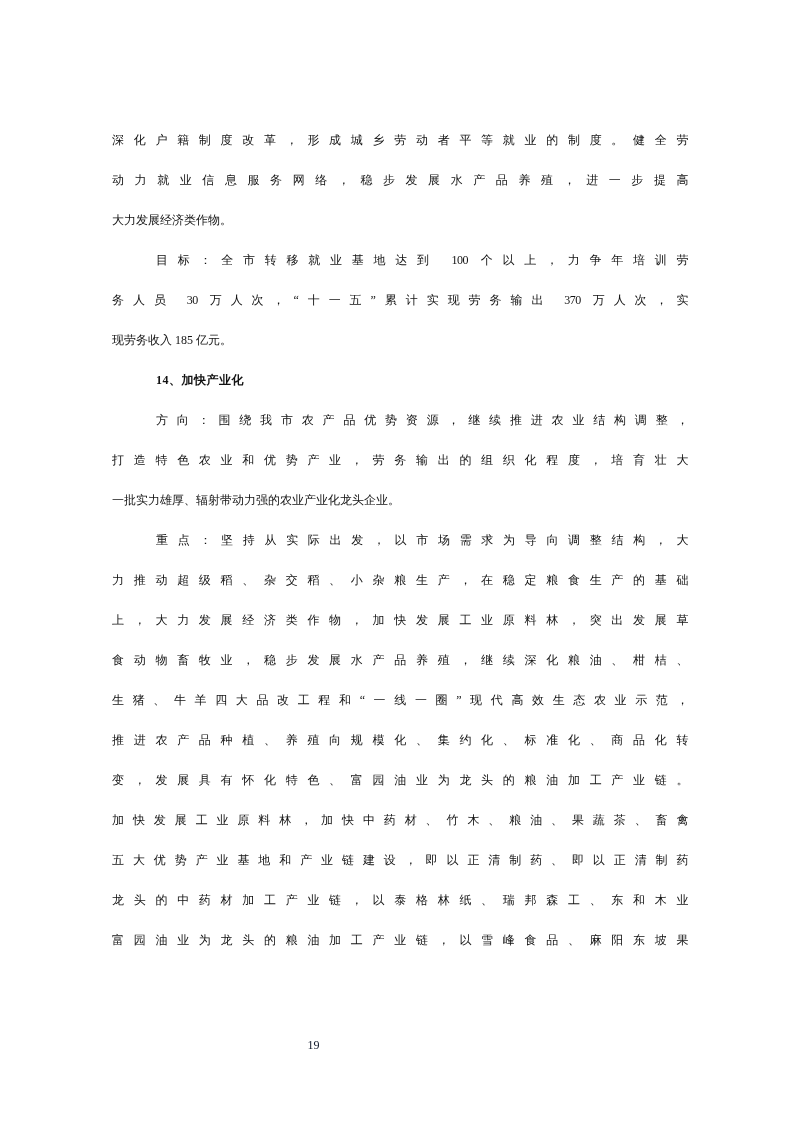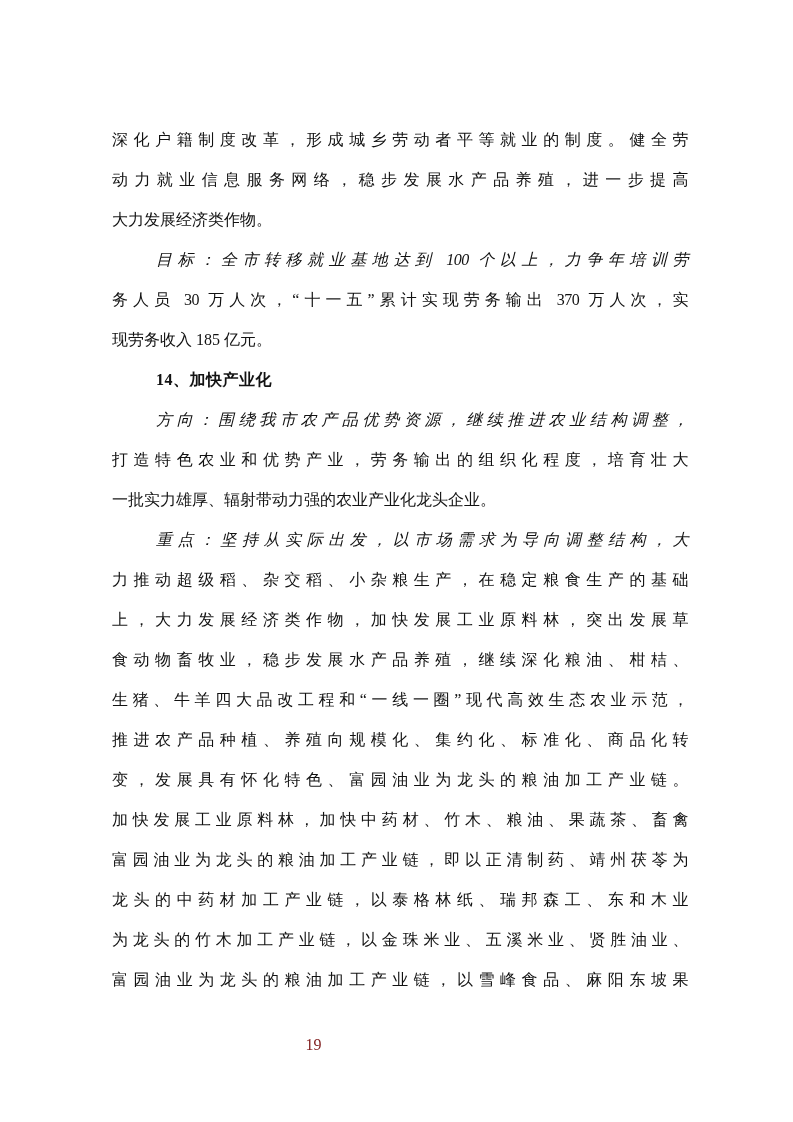--- a/index.html
+++ b/index.html
@@ -16,53 +16,52 @@
     font-family: "Liberation Serif", "DejaVu Serif", serif;
     color: #000000;
   }
   .text-block {
     position: absolute;
     left: 112px;
     top: 120px;
     width: 576px;
   }
   .ln {
-    font-size: 16px;
+    font-size: 12px;
     line-height: 40px;
     height: 40px;
     white-space: normal;
     text-align: left;
     color: #121212;
   }
   
   .j {
     text-align: justify;
     text-align-last: justify;
     -moz-text-align-last: justify;
     letter-spacing: -0.5px;
   }
   
   .ind {
     text-indent: 44px;
-    font-style: italic;
   }
   .head {
     font-weight: bold;
     text-indent: 44px;
     letter-spacing: 0.5px;
   }
   .footer {
     position: absolute;
     left: 0;
     top: 1034px;
     width: 627px;
     text-align: center;
-    font-size: 16px;
+    font-size: 12px;
     line-height: 22px;
-    color: #7f1d1d;
+    color: #0f172a;
   }
 </style>
 </head>
 <body>
 
 <div class="page">
   <div class="text-block">
 
     <div class="ln j">深化户籍制度改革，形成城乡劳动者平等就业的制度。健全劳</div>
     <div class="ln j">动力就业信息服务网络，稳步发展水产品养殖，进一步提高</div>
@@ -79,21 +78,20 @@
     <div class="ln">一批实力雄厚、辐射带动力强的农业产业化龙头企业。</div>
 
     <div class="ln j ind">重点：坚持从实际出发，以市场需求为导向调整结构，大</div>
     <div class="ln j">力推动超级稻、杂交稻、小杂粮生产，在稳定粮食生产的基础</div>
     <div class="ln j">上，大力发展经济类作物，加快发展工业原料林，突出发展草</div>
     <div class="ln j">食动物畜牧业，稳步发展水产品养殖，继续深化粮油、柑桔、</div>
     <div class="ln j">生猪、牛羊四大品改工程和“一线一圈”现代高效生态农业示范，</div>
     <div class="ln j">推进农产品种植、养殖向规模化、集约化、标准化、商品化转</div>
     <div class="ln j">变，发展具有怀化特色、富园油业为龙头的粮油加工产业链。</div>
     <div class="ln j">加快发展工业原料林，加快中药材、竹木、粮油、果蔬茶、畜禽</div>
-    <div class="ln j">富园油业为龙头的粮油加工产业链，即以正清制药、靖州茯苓为</div>
+    <div class="ln j">五大优势产业基地和产业链建设，即以正清制药、即以正清制药</div>
     <div class="ln j">龙头的中药材加工产业链，以泰格林纸、瑞邦森工、东和木业</div>
-    <div class="ln j">为龙头的竹木加工产业链，以金珠米业、五溪米业、贤胜油业、</div>
     <div class="ln j">富园油业为龙头的粮油加工产业链，以雪峰食品、麻阳东坡果</div>
 
   </div>
 
   <div class="footer">19</div>
 </div>
 
 </body></html>

